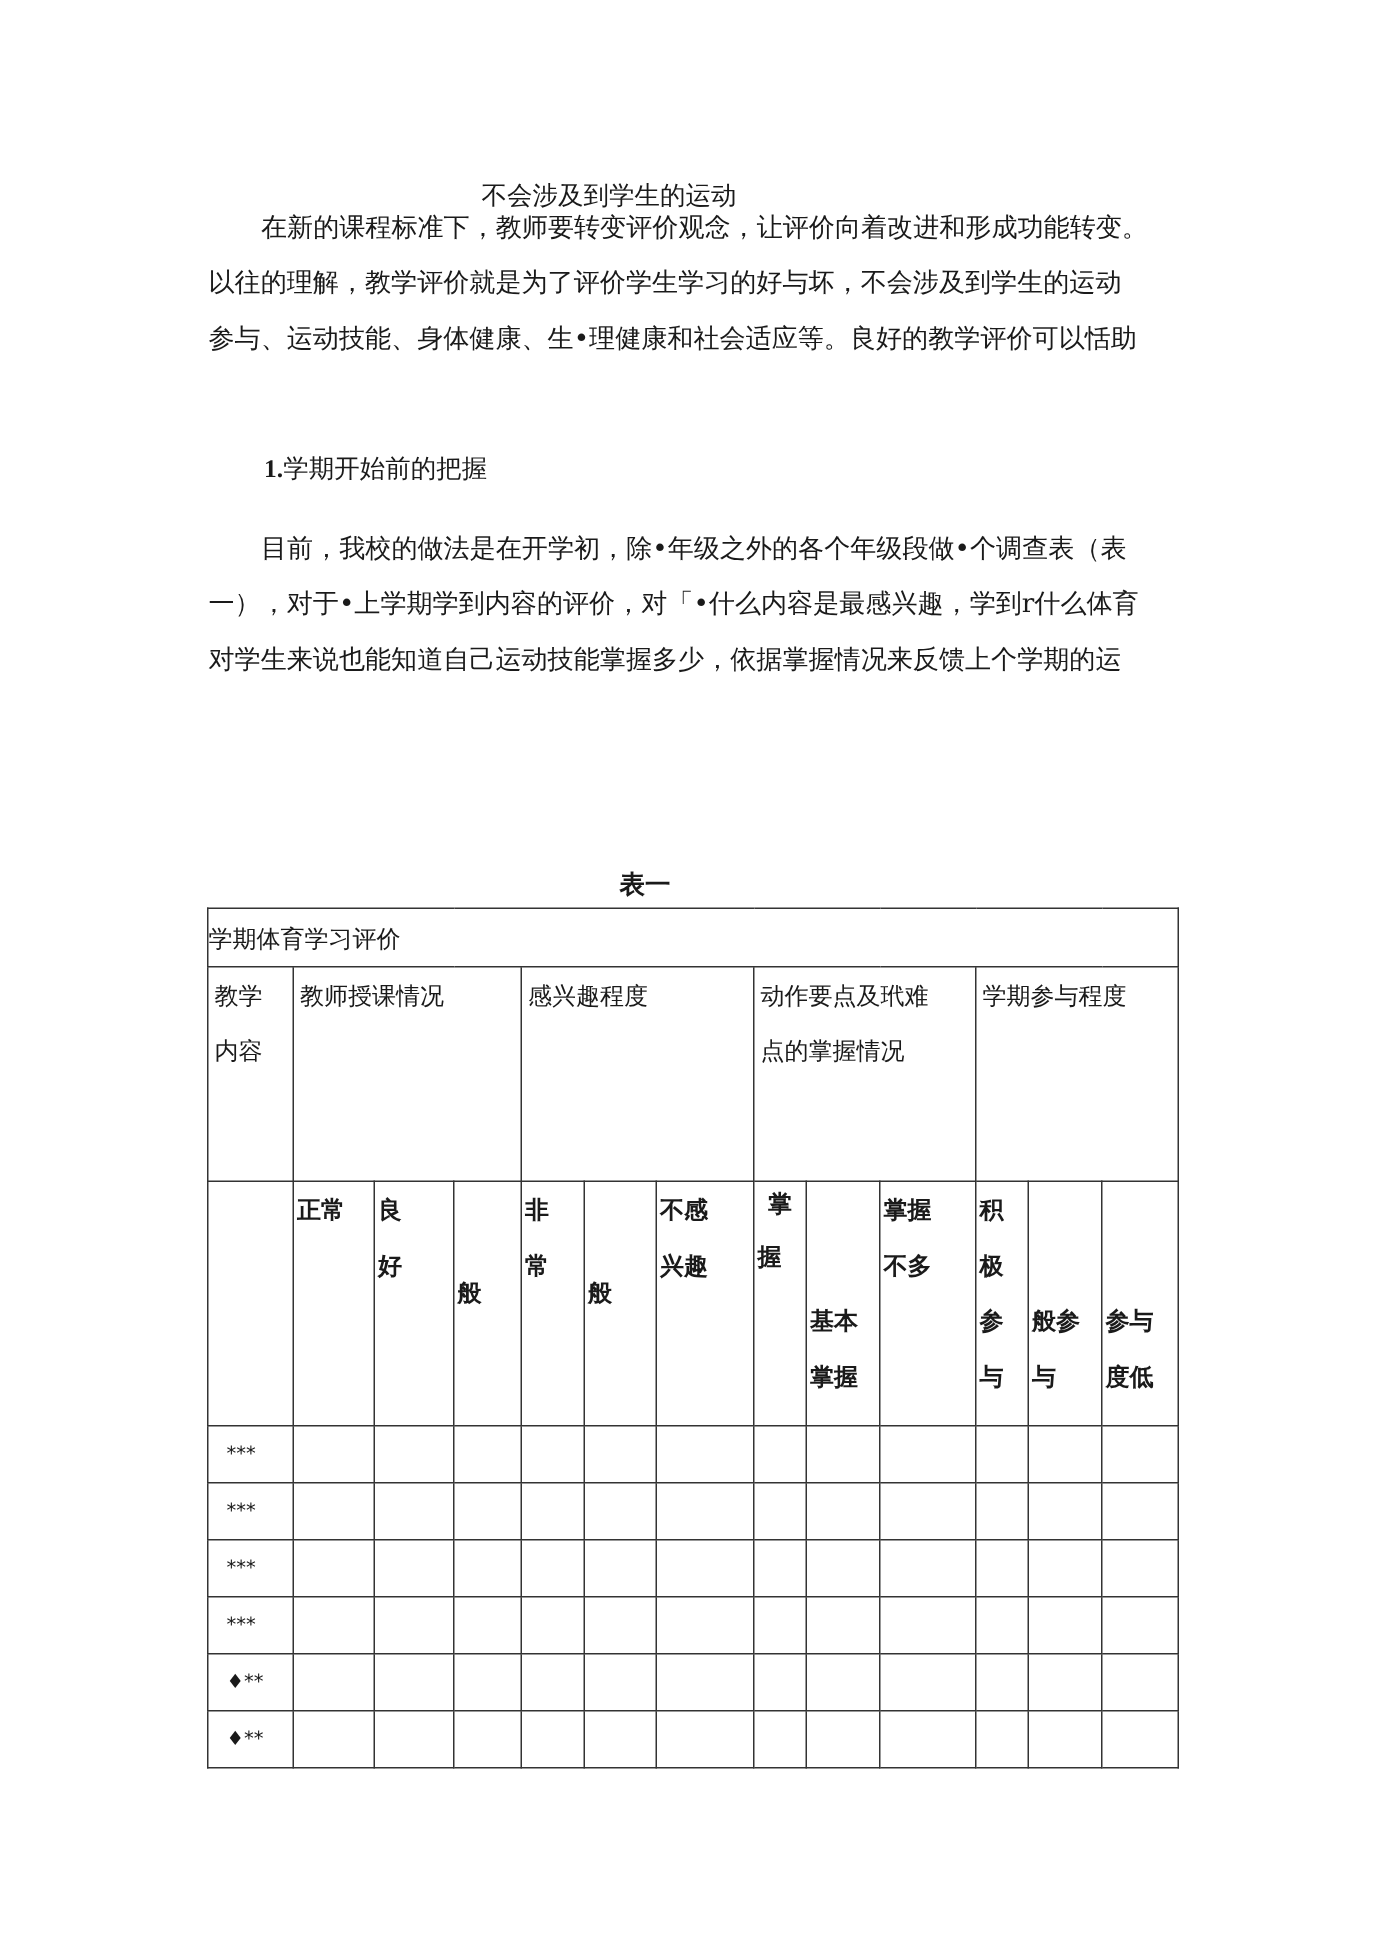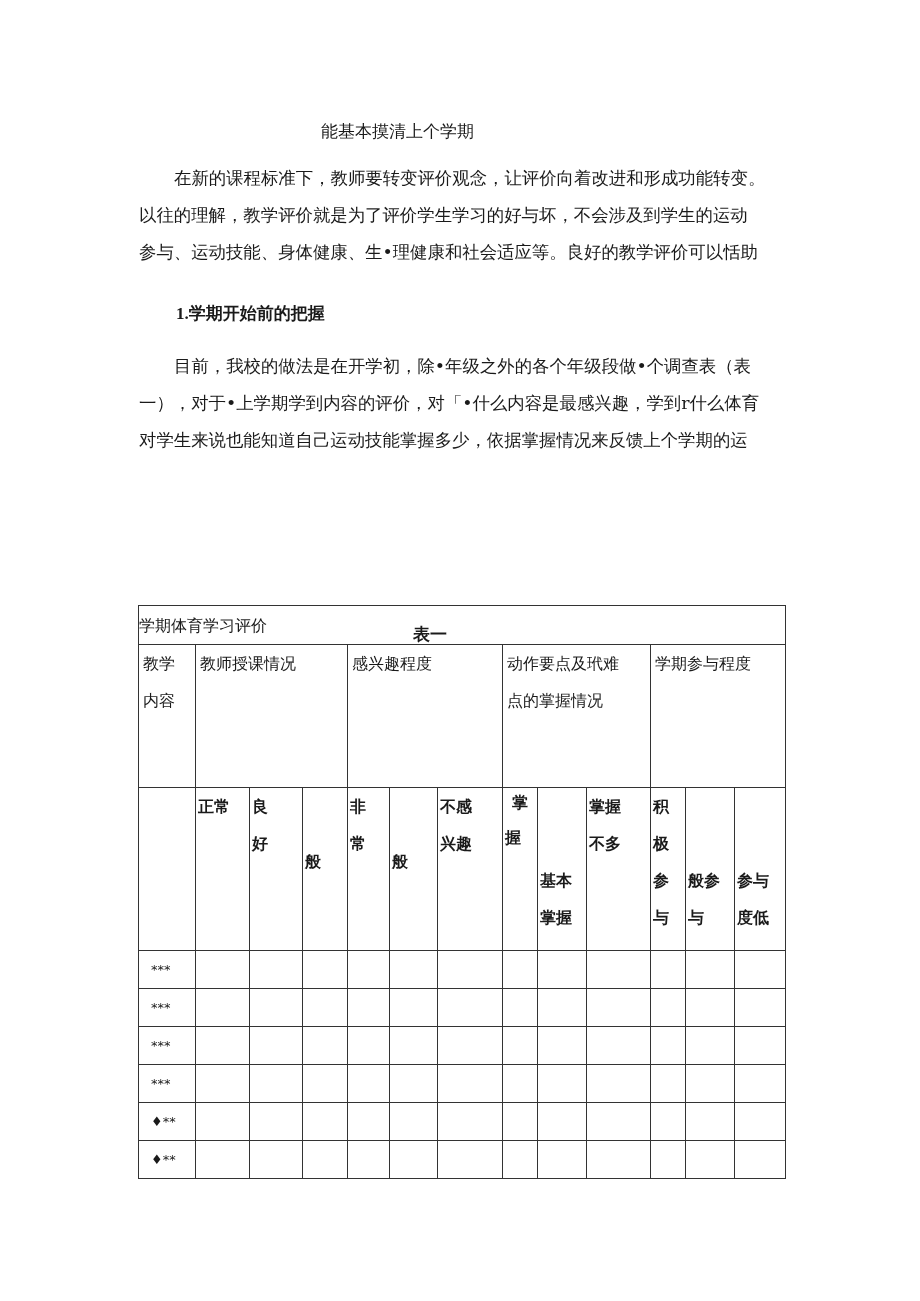--- a/index.html
+++ b/index.html
@@ -2,41 +2,41 @@
 <html><head>
 <meta charset="utf-8">
 <style>
   html, body { margin: 0; padding: 0; background: #ffffff; }
   body { width: 920px; height: 1301px; position: relative; overflow: hidden;
          font-family: "DejaVu Serif", "Liberation Serif", serif; color: #1a1a1a; }
   .page { position: absolute; left: 0; top: 0; width: 920px; height: 1301px; }
   .title { position: absolute; left: 321px; top: 119px; font-size: 17px; line-height: 24px; white-space: nowrap; }
   .para { position: absolute; left: 139px; width: 648px; font-size: 17.4px; line-height: 37px; text-align: justify; }
   .para .line { display: block; white-space: nowrap; height: 37px; }
-  .p1 { top: 160px; }
-  .section { position: absolute; left: 176px; top: 298px; font-size: 17px; line-height: 30px; white-space: nowrap; font-weight: bold; }
+  .p1 { top: 134px; }
+  .section { position: absolute; left: 176px; top: 298px; font-size: 17px; line-height: 30px; white-space: nowrap; }
   .section b { font-family: "Liberation Serif", serif; }
   .p2 { top: 348px; }
   .caption { position: absolute; left: 413px; top: 578px; font-size: 17px; font-weight: bold; line-height: 24px;
-             font-family: "DejaVu Sans", sans-serif; margin-top: 44px; }
+             font-family: "DejaVu Sans", sans-serif; }
   table.eval { position: absolute; left: 138px; top: 605px; border-collapse: collapse; table-layout: fixed;
                width: 647px; font-size: 16px; }
   table.eval td { border: 1.5px solid #333; padding: 0; vertical-align: top; line-height: 37px; }
   .tt { text-align: left; height: 38px; line-height: 38px; vertical-align: middle !important; }
   .hd { height: 142px; padding-left: 2px !important; border-radius: 27px; }
   .sub { height: 144px; font-weight: bold; }
   .dr td { height: 35px; }
   .rowlabel { padding-left: 12px !important; vertical-align: middle !important; font-family: "DejaVu Sans", sans-serif; font-size: 13px; }
   .cell-text { display: block; padding-left: 2px; }
 </style>
 </head>
 <body>
 
 <div class="page">
-  <div class="title">能基本摸清上个学期</div>
+  <div class="title">不会涉及到学生的运动</div>
 
   <div class="para p1">
     <span class="line" style="padding-left:35px">在新的课程标准下，教师要转变评价观念，让评价向着改进和形成功能转变。</span>
     <span class="line">以往的理解，教学评价就是为了评价学生学习的好与坏，不会涉及到学生的运动</span>
     <span class="line">参与、运动技能、身体健康、生•理健康和社会适应等。良好的教学评价可以恬助</span>
   </div>
 
   <div class="section">
     <b>1.</b><span>学期开始前的把握</span>
   </div>

